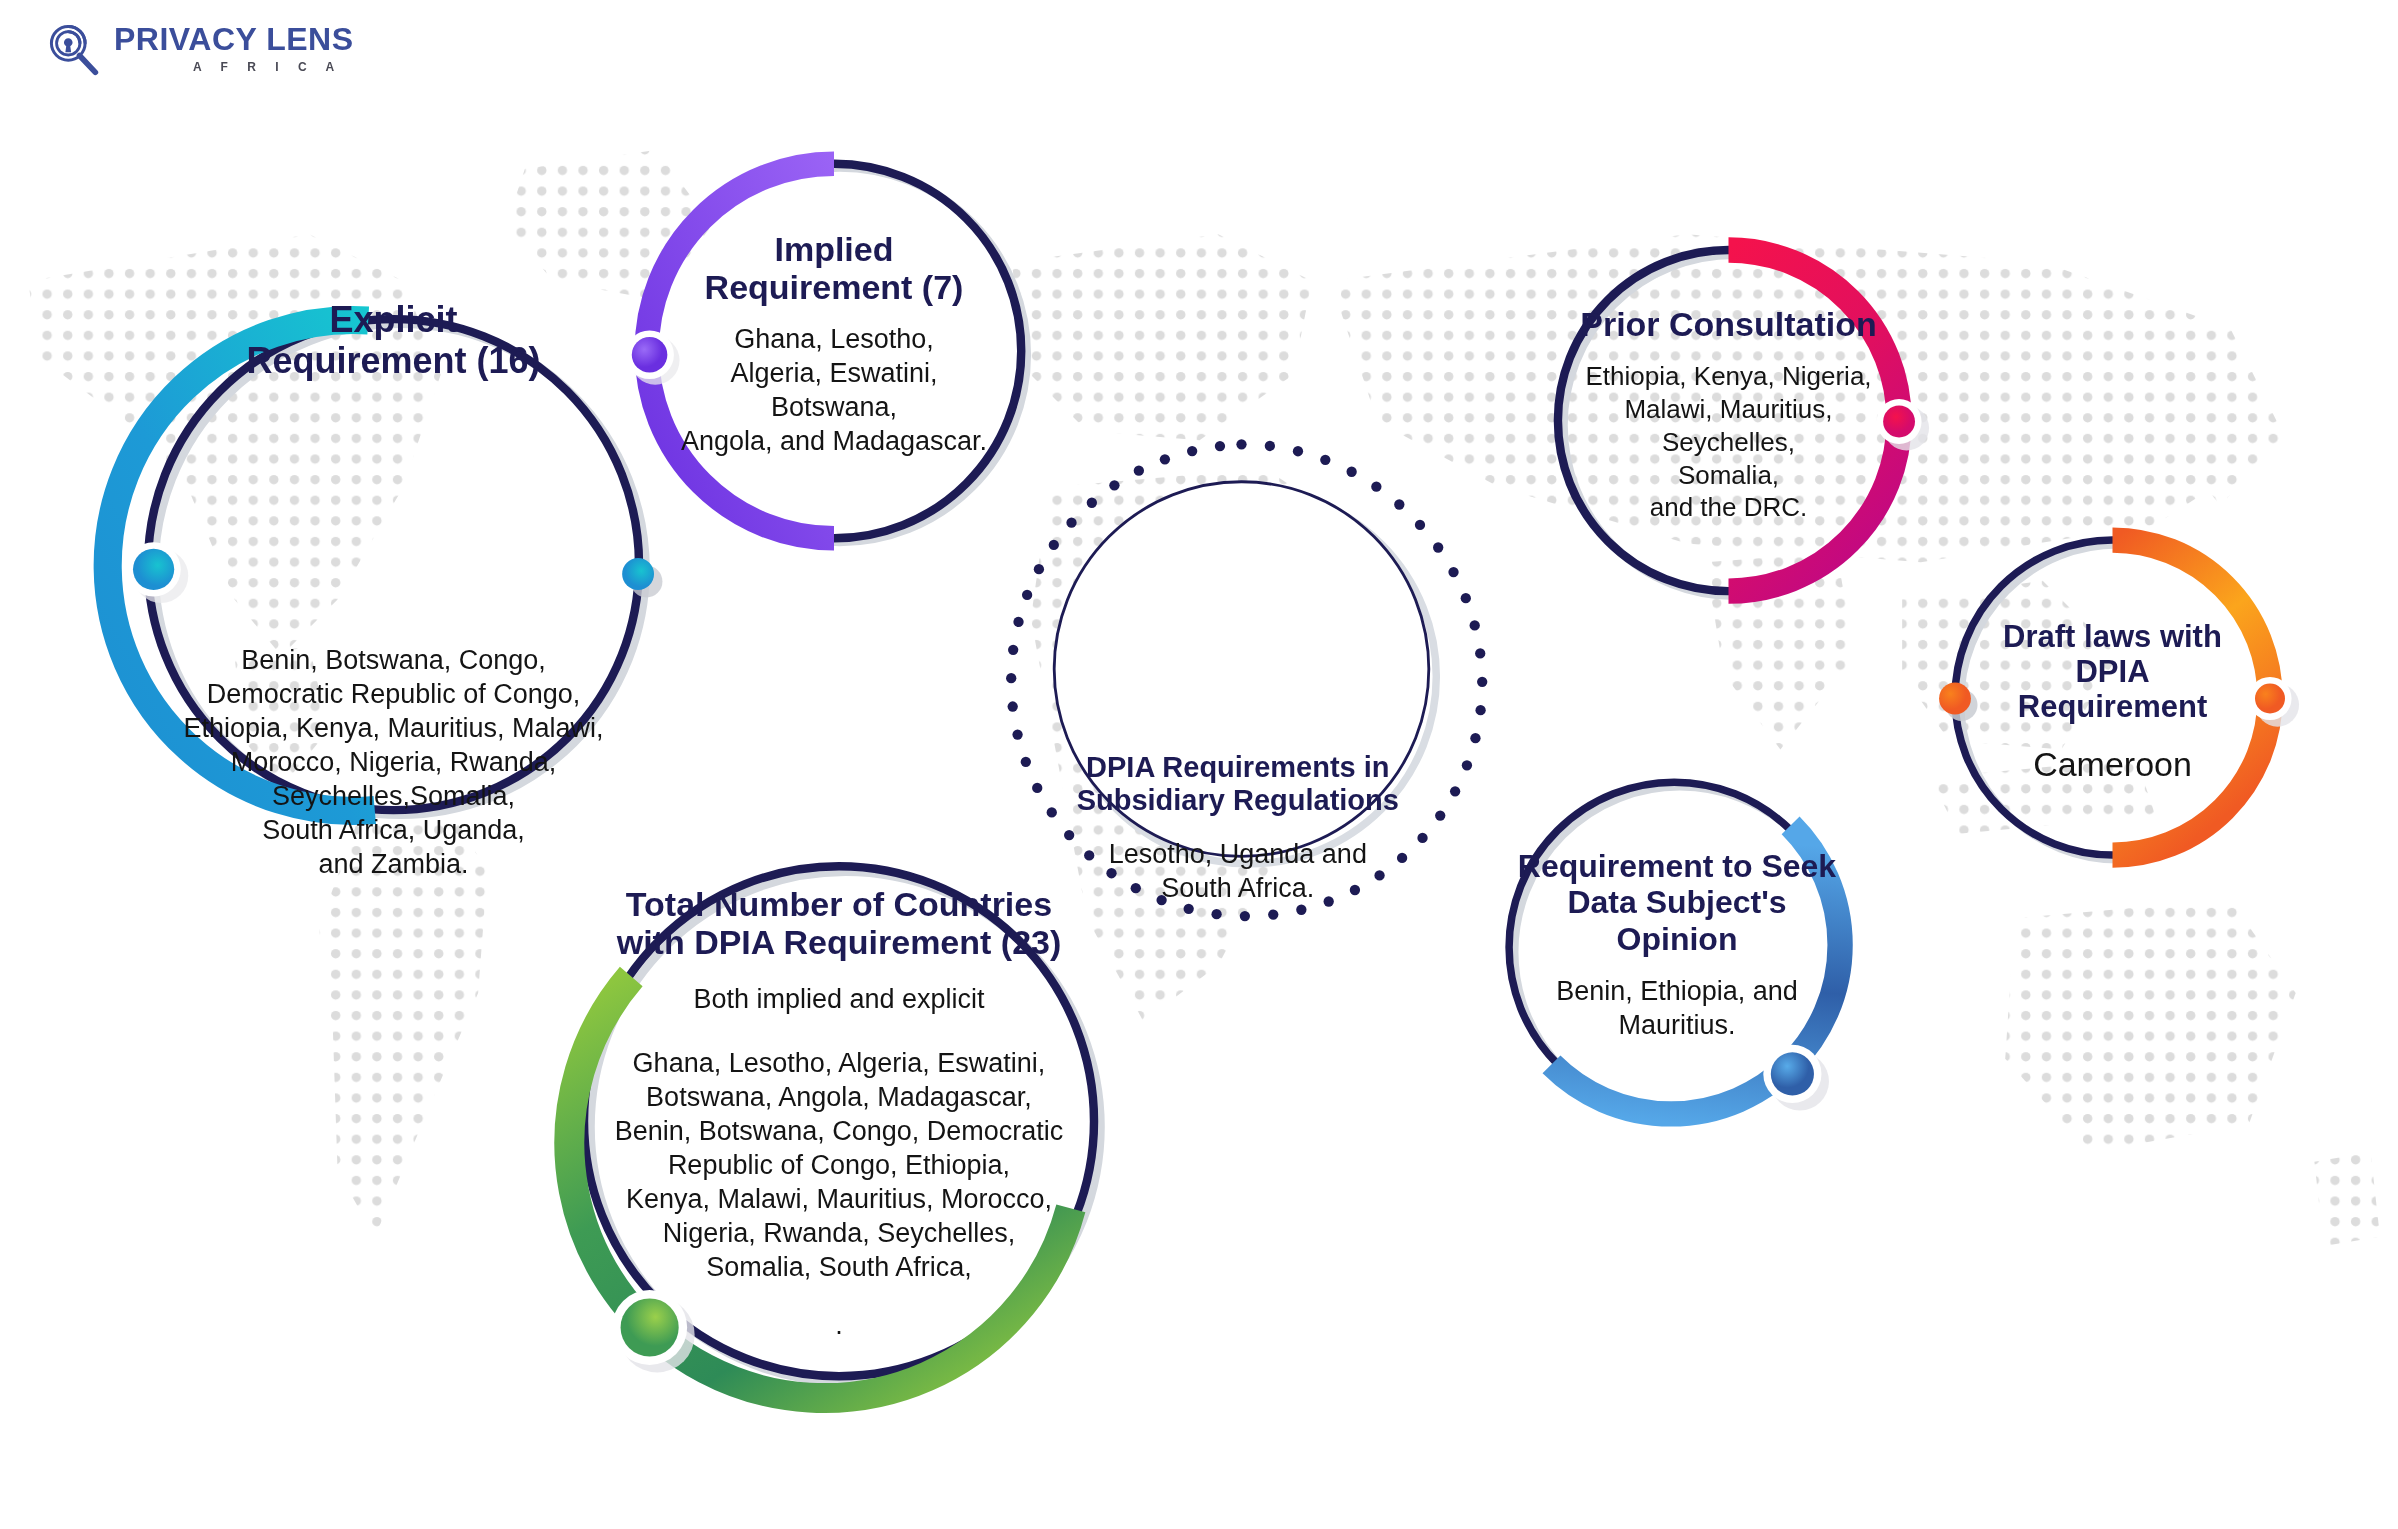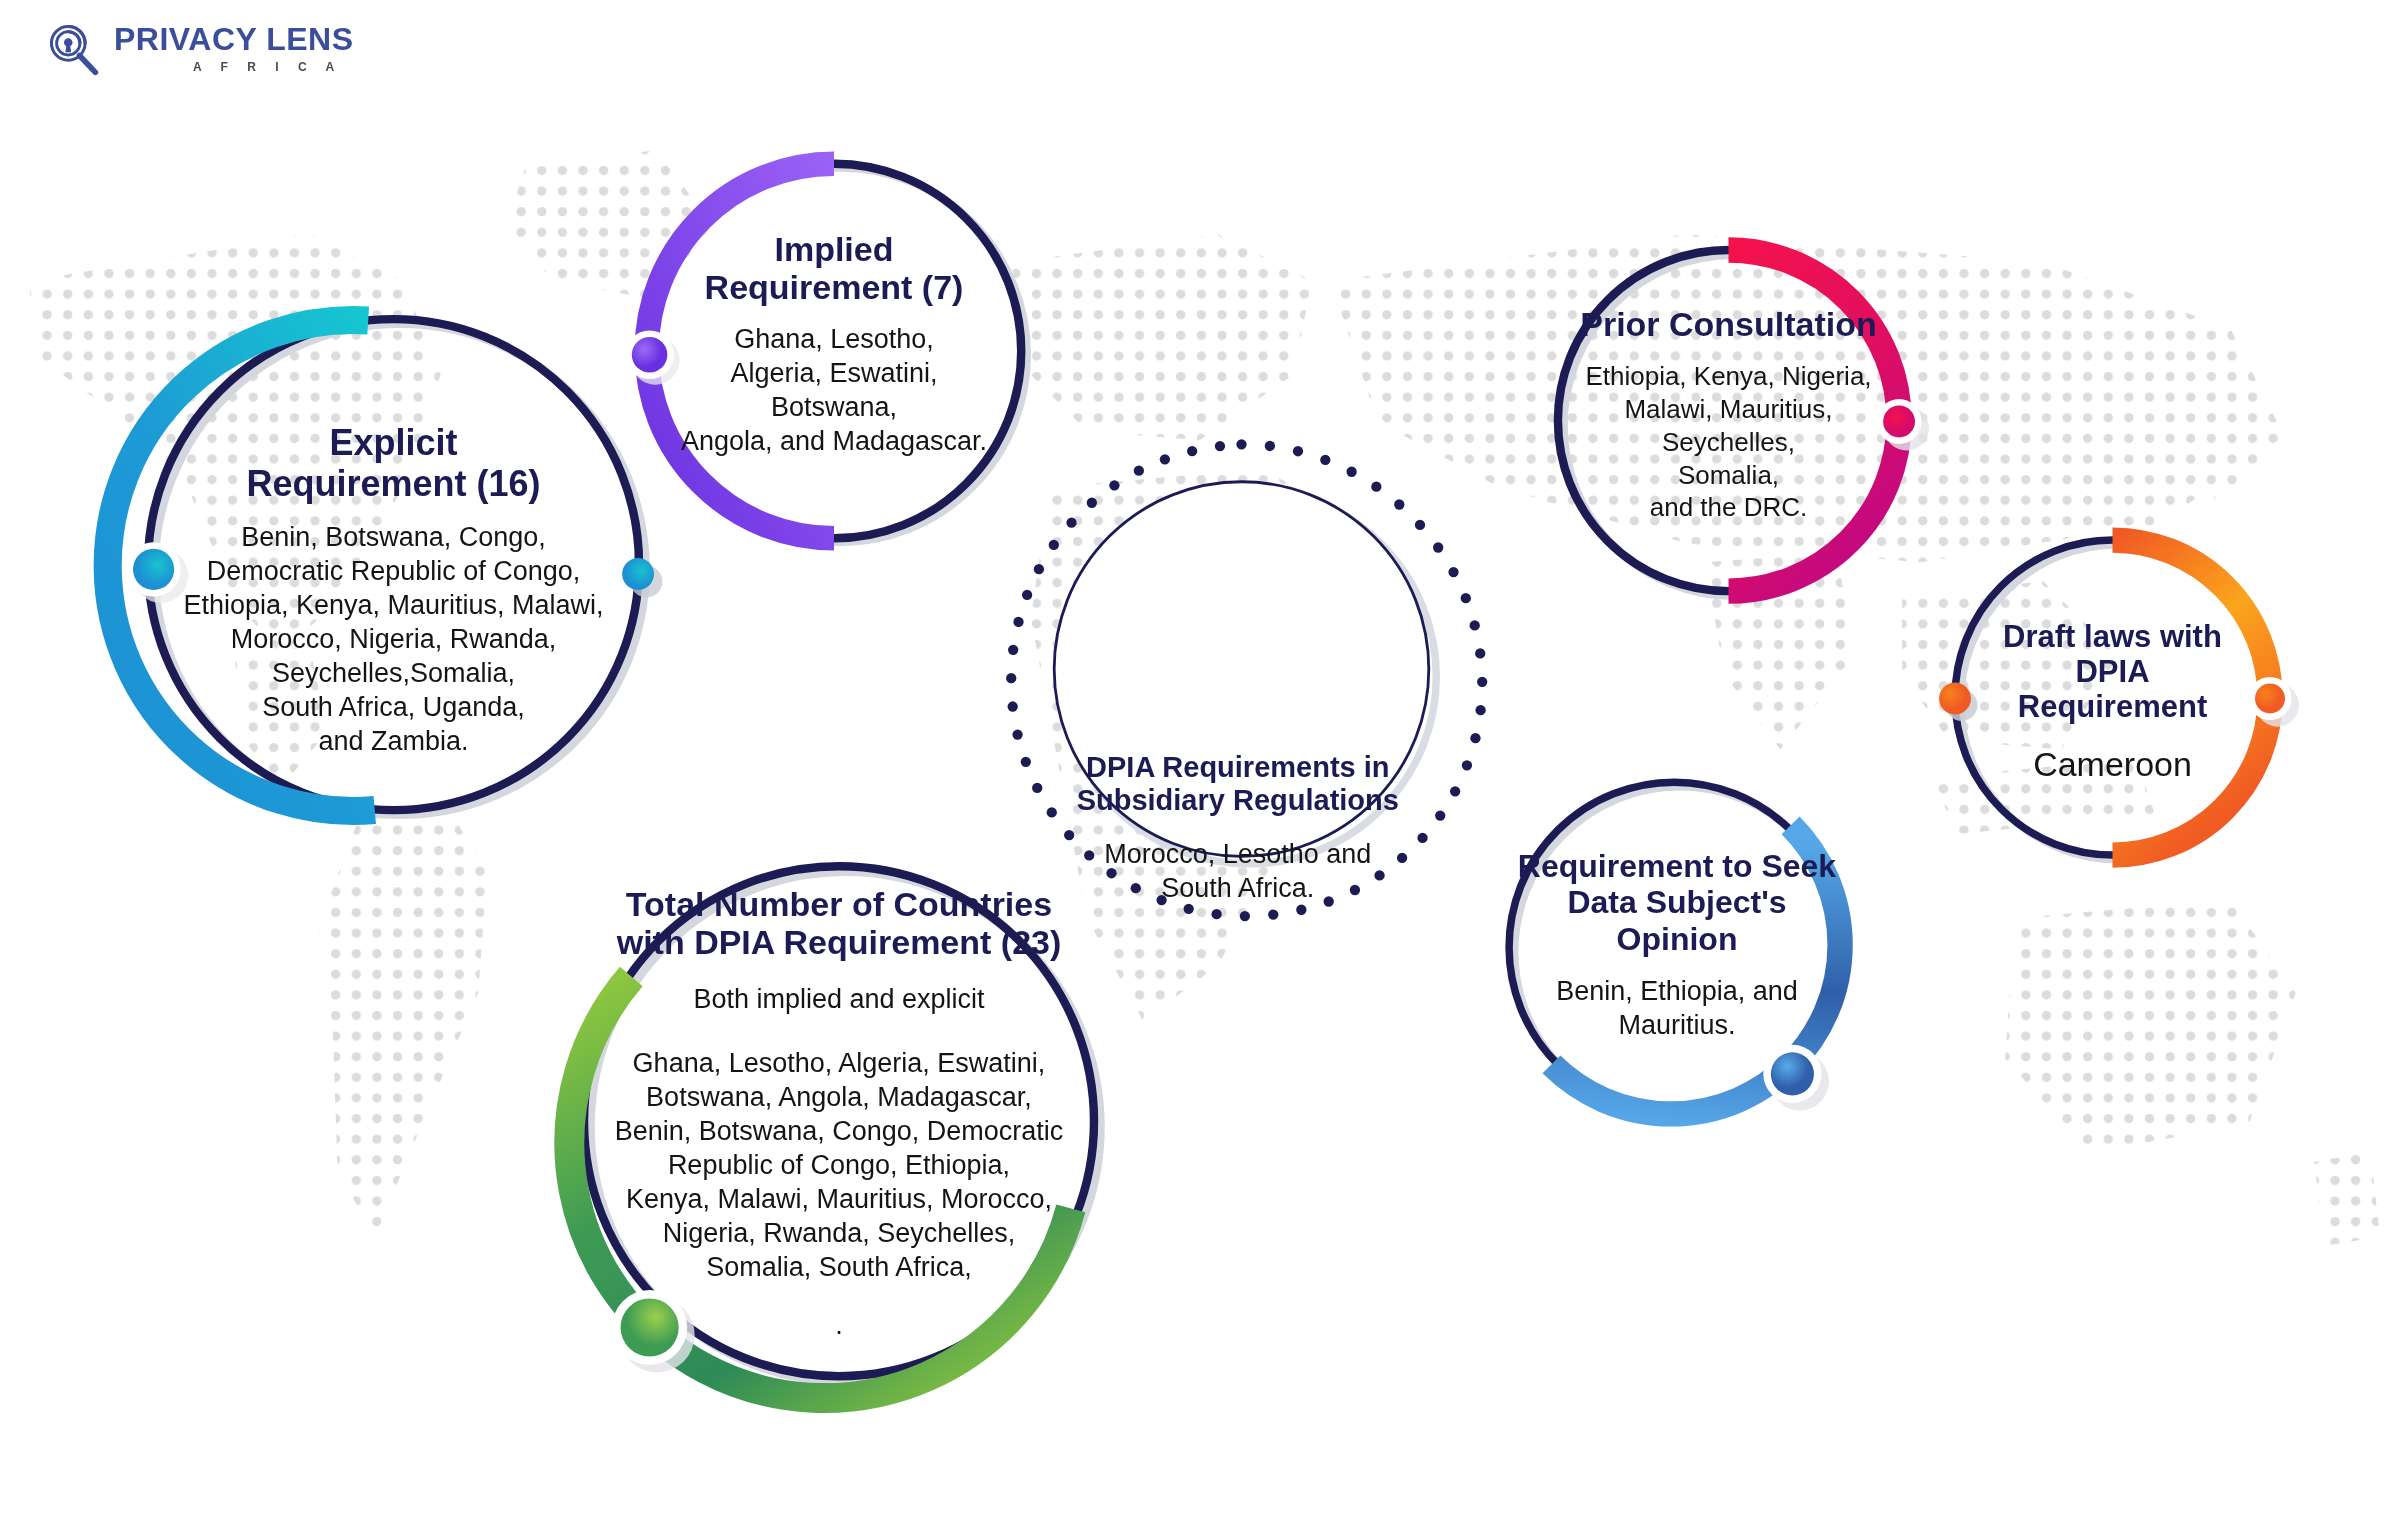--- a/index.html
+++ b/index.html
@@ -35,21 +35,21 @@
     font-family:"Liberation Sans", sans-serif;
   }
   .bdy{color:#141414;line-height:1.26;font-family:"Liberation Sans", sans-serif;}
   .sub{color:#141414;line-height:1.26;font-family:"Liberation Sans", sans-serif;}
 
   
   #node-implied .copy{padding:0 51px;transform:translateY(-7.5px);}
   #node-implied .ttl{font-size:34px;margin-bottom:15px;}
   #node-implied .bdy{font-size:27px;}
 
-  #node-explicit .copy{padding:0 43px;transform:translateY(24px);}
+  #node-explicit .copy{padding:0 43px;transform:translateY(24px);justify-content:space-between;}
   #node-explicit .ttl{font-size:36px;margin-bottom:15px;}
   #node-explicit .bdy{font-size:27px;}
 
   #node-center .copy{padding:0 56px;}
   #node-center .ttl{font-size:29px;margin-bottom:20.6px;}
   #node-center .bdy{font-size:27px;}
 
   #node-prior .copy{padding:0 52px;transform:translateY(-7.5px);}
   #node-prior .ttl{font-size:34px;margin-bottom:17px;}
   #node-prior .bdy{font-size:26px;}
@@ -260,21 +260,21 @@
         <circle cx="207.3" cy="21.2" r="5.5"></circle>
           <circle cx="237.0" cy="15.9" r="5.5"></circle>
       </g>
     </svg>
     <div class="copy" style="transform:translate(-3.7px,-3.7px);justify-content:flex-end;">
       <div class="ttl">
         <div>DPIA Requirements in</div>
         <div>Subsidiary Regulations</div>
       </div>
       <div class="bdy">
-        <div>Morocco, Lesotho and</div>
+        <div>Lesotho, Uganda and</div>
         <div>South Africa.</div>
       </div>
     </div>
   </div>
 
   <div class="node" id="node-prior" style="left:1527px;top:220px;width:403px;height:403px;">
     <svg width="403" height="403" viewBox="0 0 430 430" xmlns="http://www.w3.org/2000/svg">
       <defs>
         <linearGradient id="g-prior" x1="0" y1="0" x2="0.5" y2="1">
           <stop offset="0%" stop-color="#f4124c"></stop>

